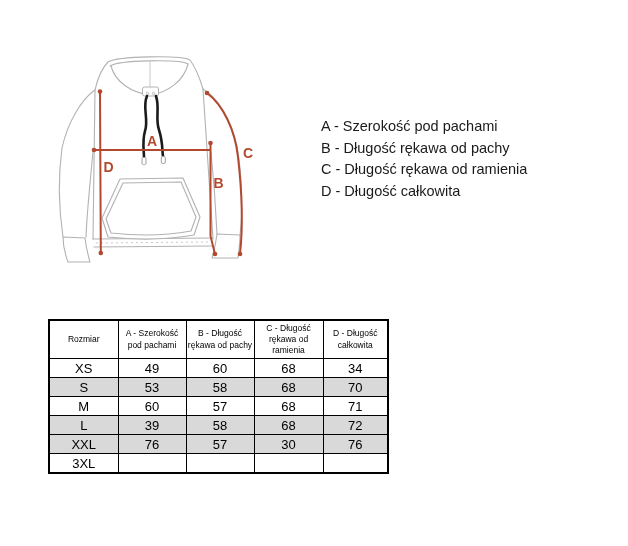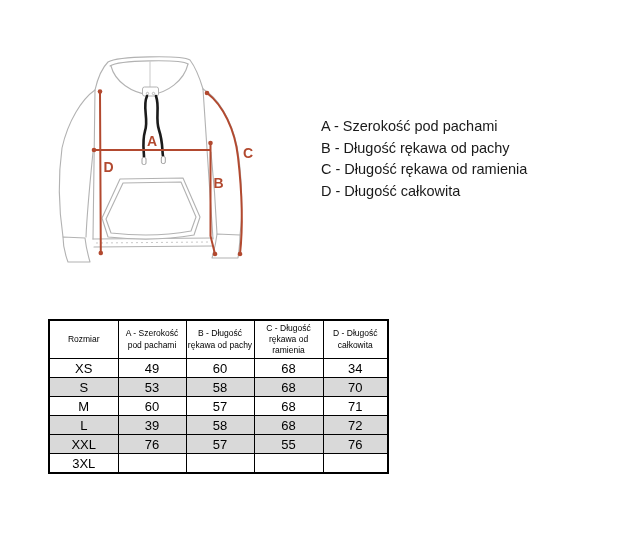--- a/index.html
+++ b/index.html
@@ -169,21 +169,21 @@
         <td>L</td>
         <td>39</td>
         <td>58</td>
         <td>68</td>
         <td>72</td>
       </tr>
       <tr class="shaded">
         <td>XXL</td>
         <td>76</td>
         <td>57</td>
-        <td>55</td>
+        <td>30</td>
         <td>76</td>
       </tr>
       <tr>
         <td>3XL</td>
         <td></td>
         <td></td>
         <td></td>
         <td></td>
       </tr>
     </tbody>

